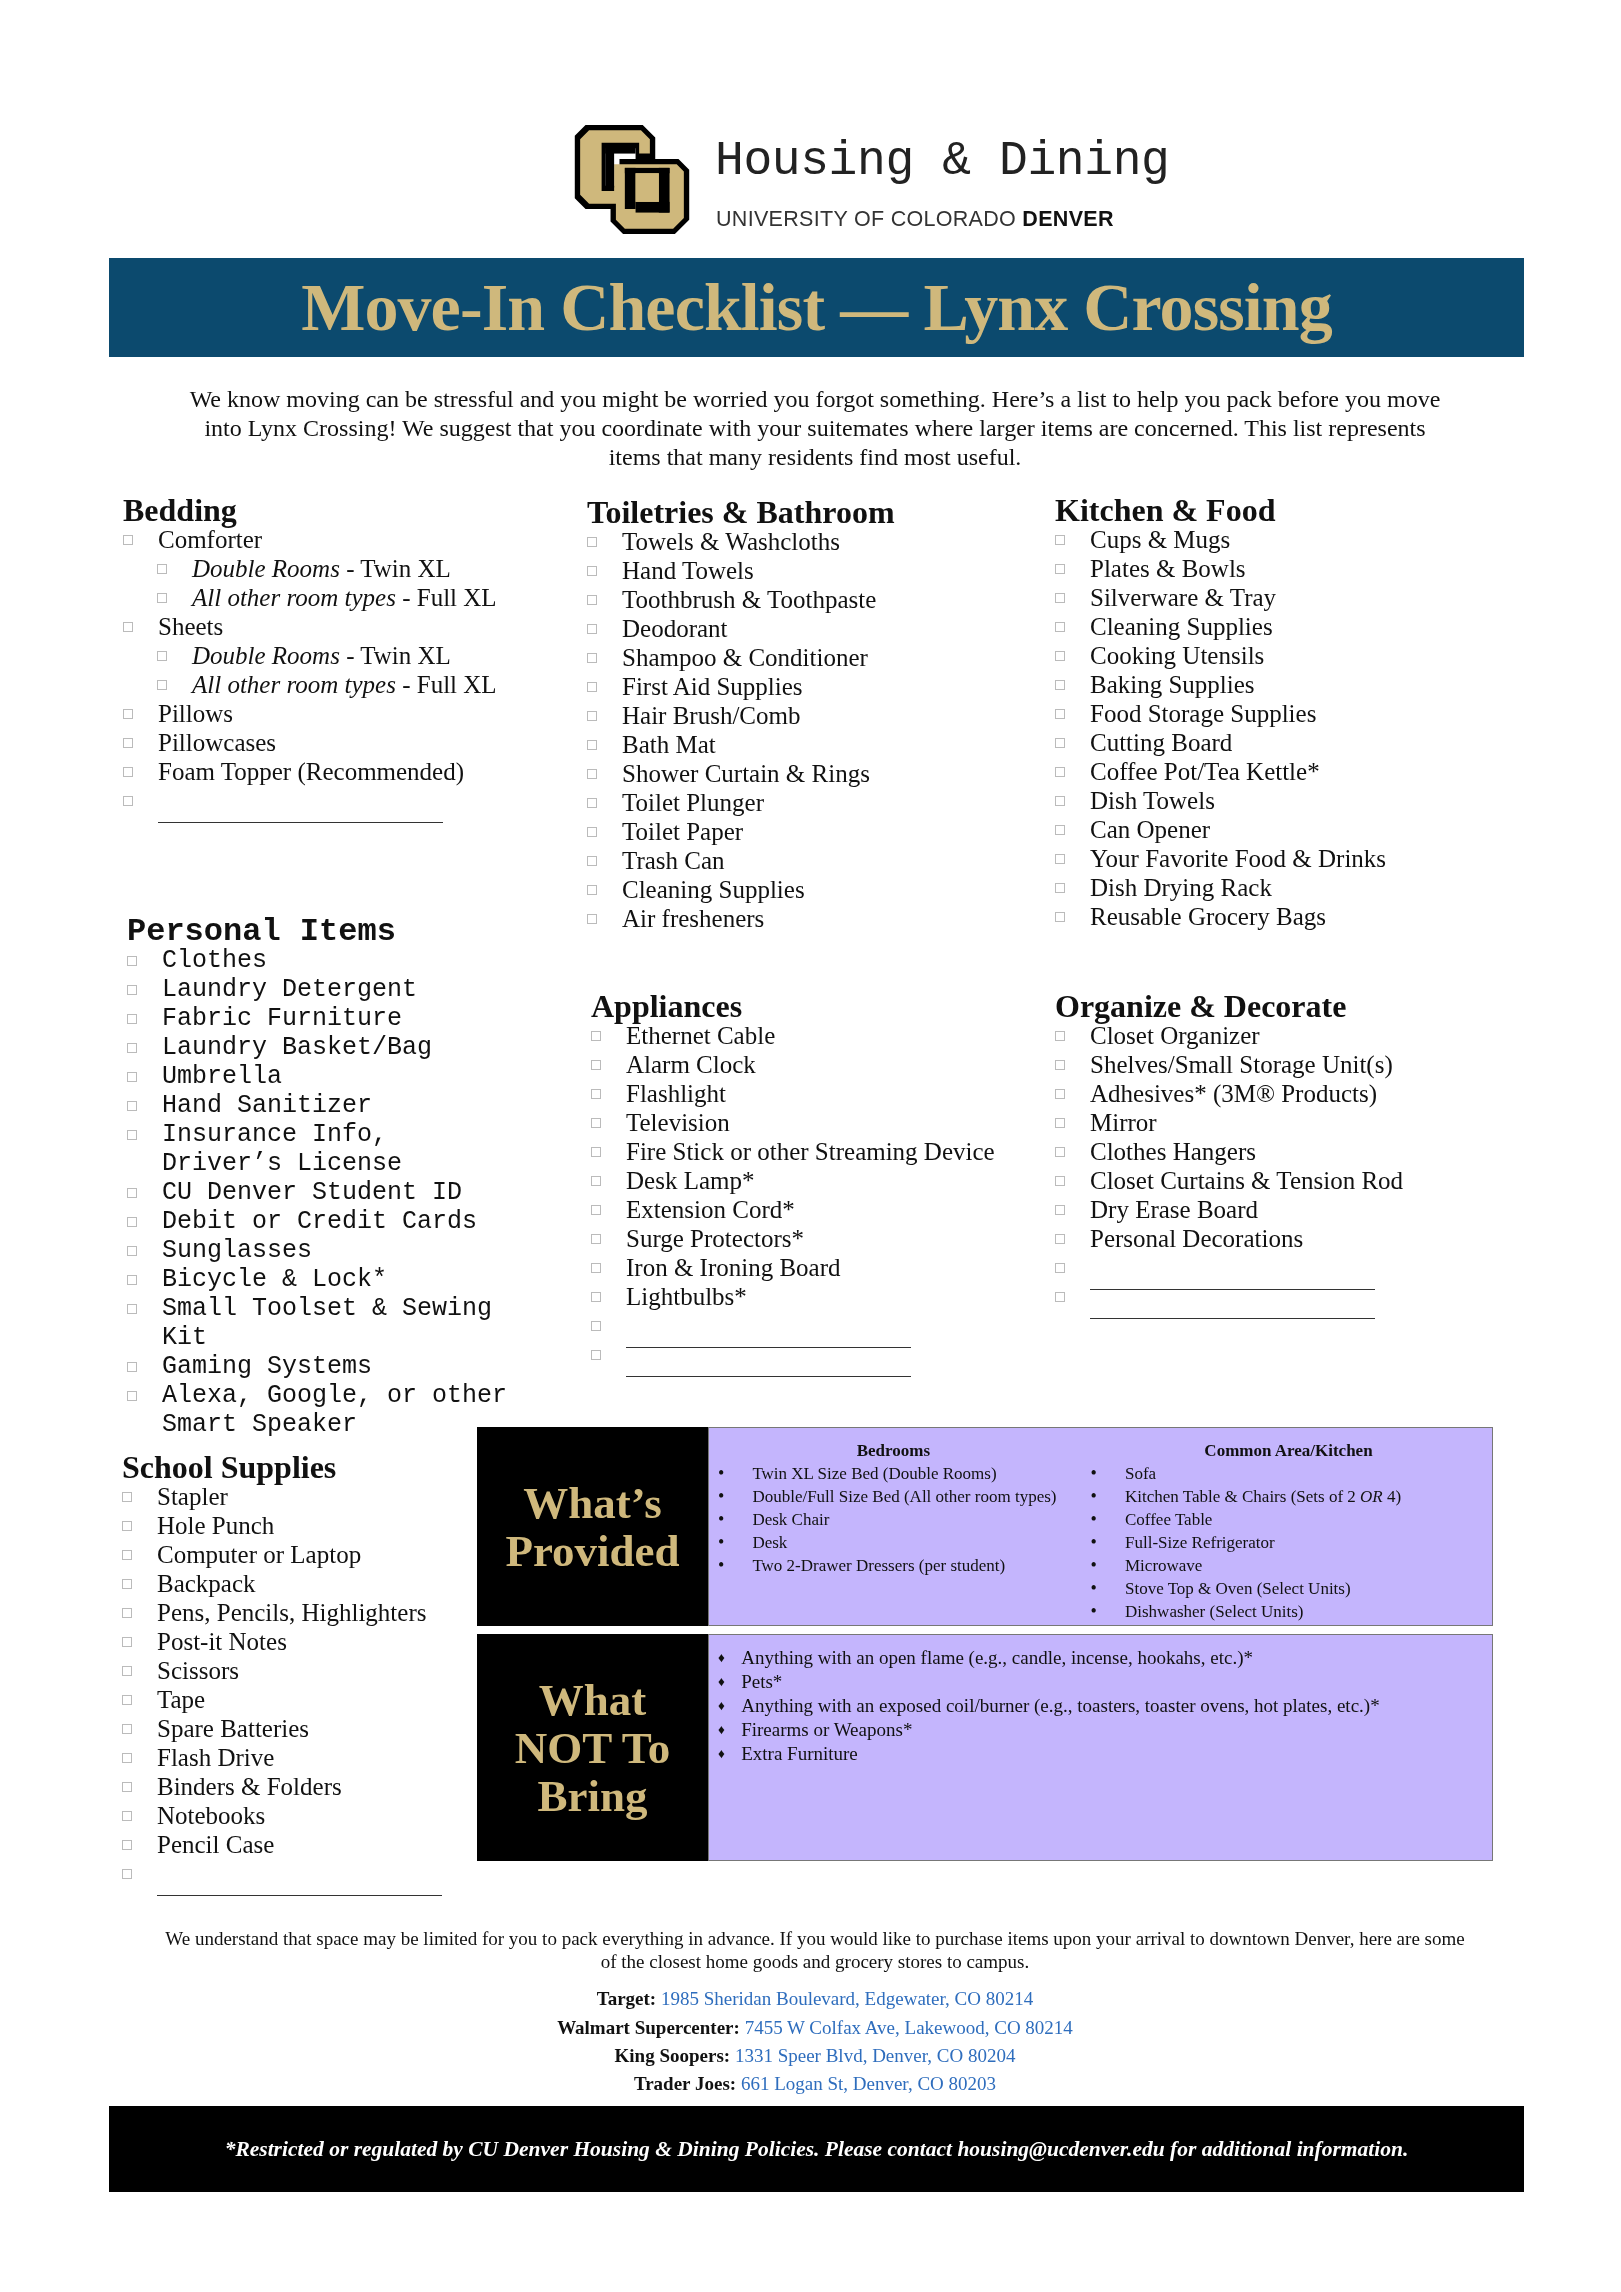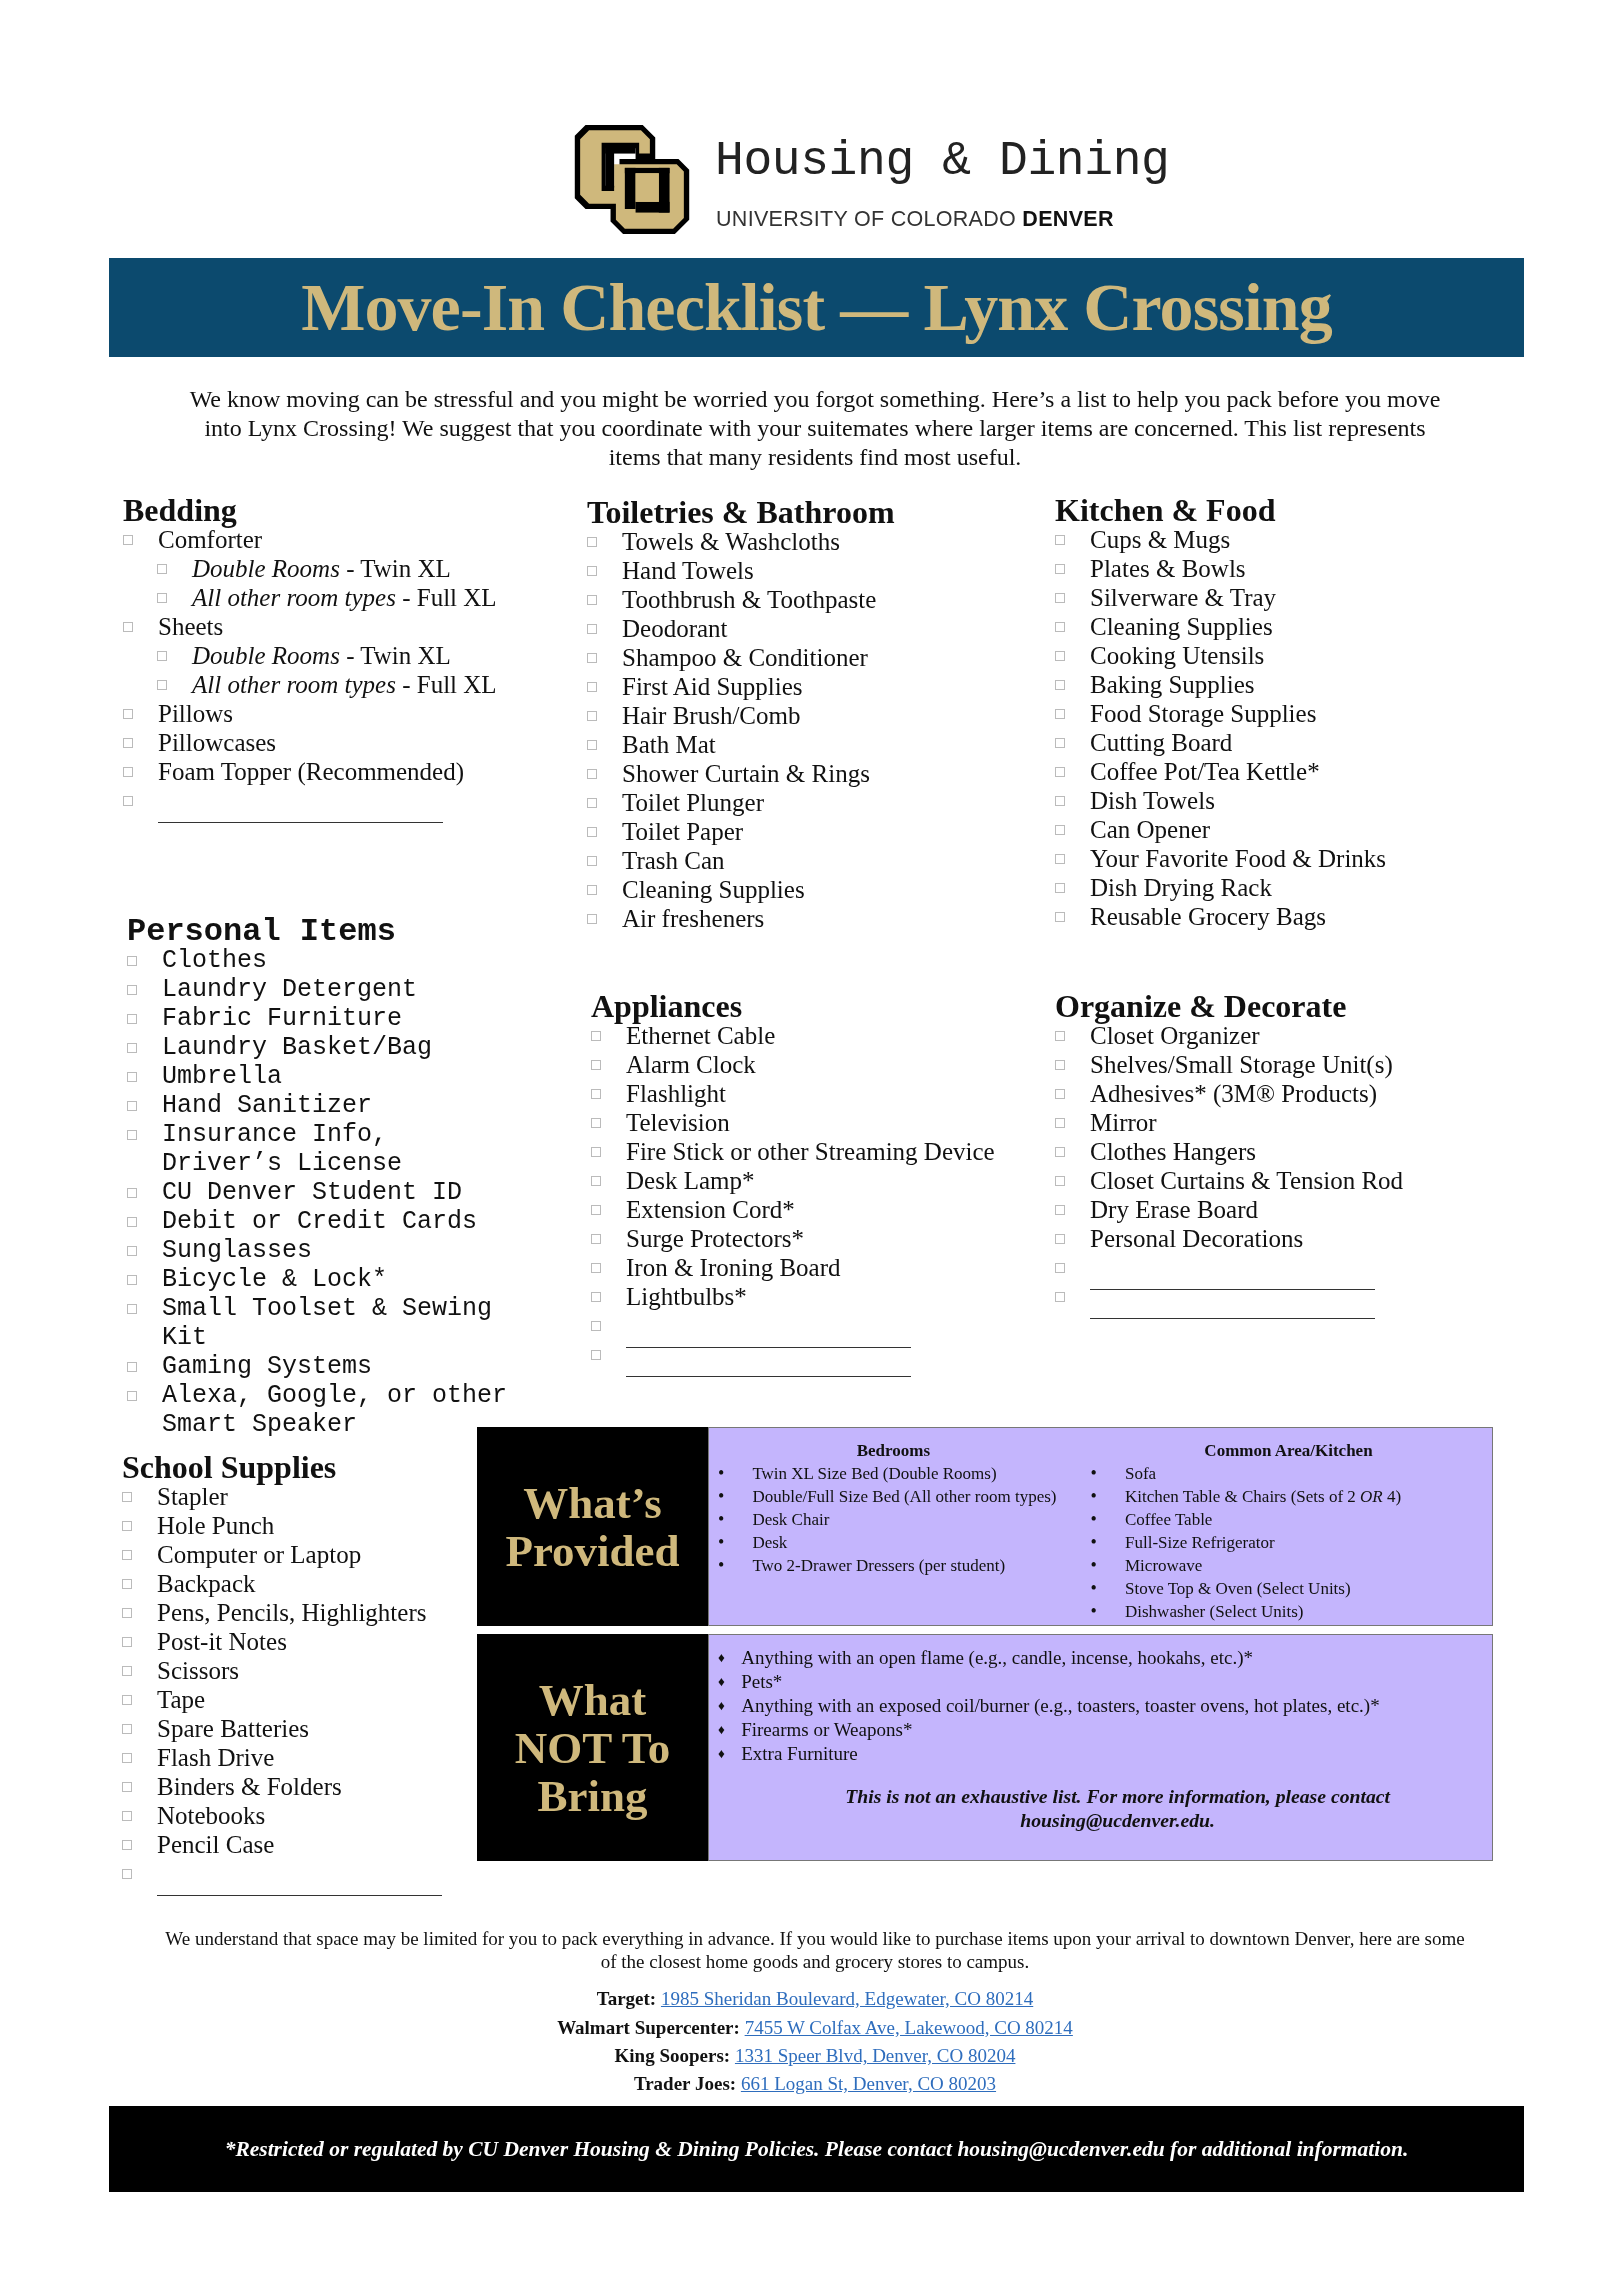--- a/index.html
+++ b/index.html
@@ -48,21 +48,21 @@
   .prov-col li::before { content:"\2022"; position:absolute; left:3.6px; top:0; font-size:18px; }
   .notbring ul { list-style:none; margin:0; padding:0; }
   .notbring li { position:relative; padding-left:25px; font-size:19px; line-height:24px; white-space:nowrap; }
   .notbring li::before { content:"\2666"; position:absolute; left:1.8px; top:0; font-size:13.4px; }
   .disclaimer { font-weight:bold; font-style:italic; font-size:19.7px; line-height:24px; text-align:center; }
 
   
   .stores-intro { left:161px; top:1927px; width:1308px; text-align:center; font-size:19px; line-height:23px; }
   .store { left:161px; width:1308px; text-align:center; font-size:19px; line-height:23px; }
   .store b { font-weight:bold; }
-  .store a { color:#2e6dbd; text-decoration:underline; }
+  .store a { color:#2e6dbd; }
 
   
   .footer { left:109px; top:2106px; width:1415px; height:86px; background:#000;
             display:flex; align-items:center; justify-content:center; }
   .footer-text { color:#fff; font-weight:bold; font-style:italic; font-size:21.5px; white-space:nowrap; }
 </style>
 </head>
 <body>
 
 <div class="abs logo">
@@ -276,24 +276,20 @@
     </div>
 </div>
 <div class="abs box-white notbring" style="left:708px; top:1634px; width:785px; height:227px; padding:10.7px 0 0 7.2px;">
   <ul id="notbring-list">
       <li>Anything with an open flame (e.g., candle, incense, hookahs, etc.)*</li>
       <li>Pets*</li>
       <li>Anything with an exposed coil/burner (e.g., toasters, toaster ovens, hot plates, etc.)*</li>
       <li>Firearms or Weapons*</li>
       <li>Extra Furniture</li>
     </ul>
-  <div class="disclaimer" style="margin-top:18px; padding-left:54px; padding-right:27px;">
-    <div>This is not an exhaustive list. For more information, please contact</div>
-    <div>housing@ucdenver.edu.</div>
-  </div>
 </div>
 
 <div class="abs stores-intro">We understand that space may be limited for you to pack everything in advance. If you would like to purchase items upon your arrival to downtown Denver, here are some of the closest home goods and grocery stores to campus.</div>
 <div id="stores-wrap">
     <div class="abs store" style="top: 1987px;"><b>Target: </b><a>1985 Sheridan Boulevard, Edgewater, CO 80214</a></div>
     <div class="abs store" style="top: 2016px;"><b>Walmart Supercenter: </b><a>7455 W Colfax Ave, Lakewood, CO 80214</a></div>
     <div class="abs store" style="top: 2044px;"><b>King Soopers: </b><a>1331 Speer Blvd, Denver, CO 80204</a></div>
     <div class="abs store" style="top: 2072px;"><b>Trader Joes: </b><a>661 Logan St, Denver, CO 80203</a></div>
   </div>
 

